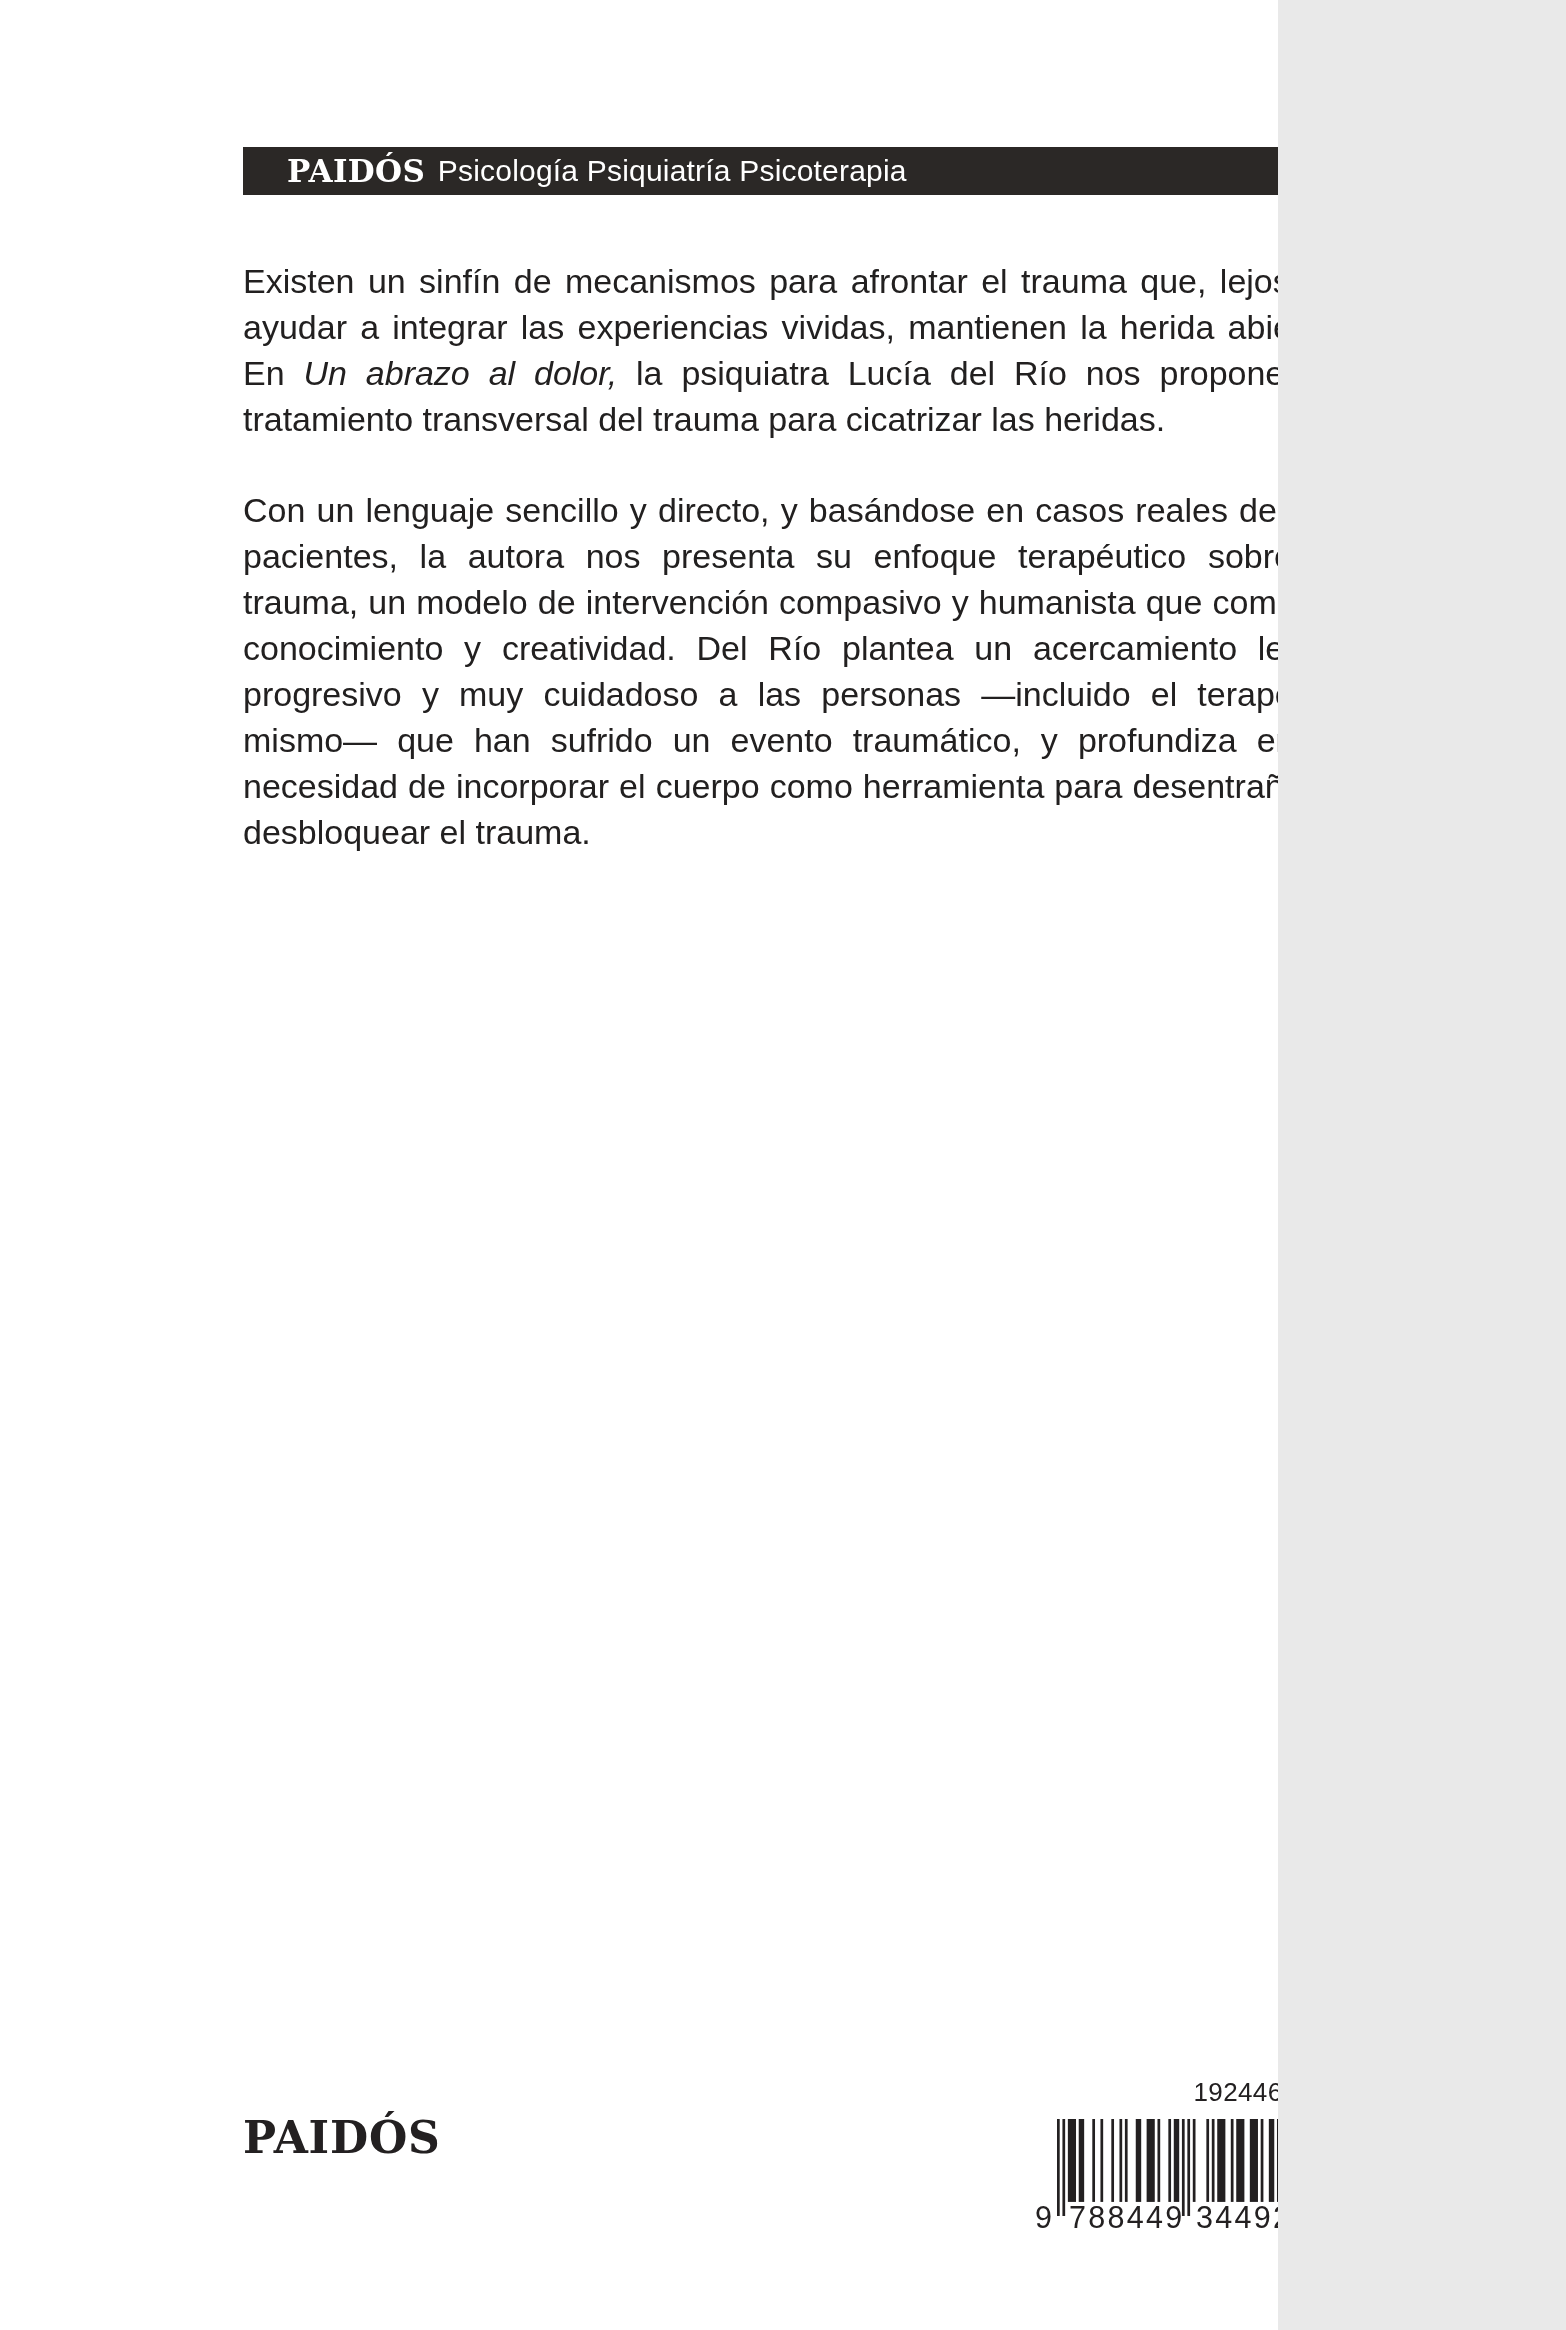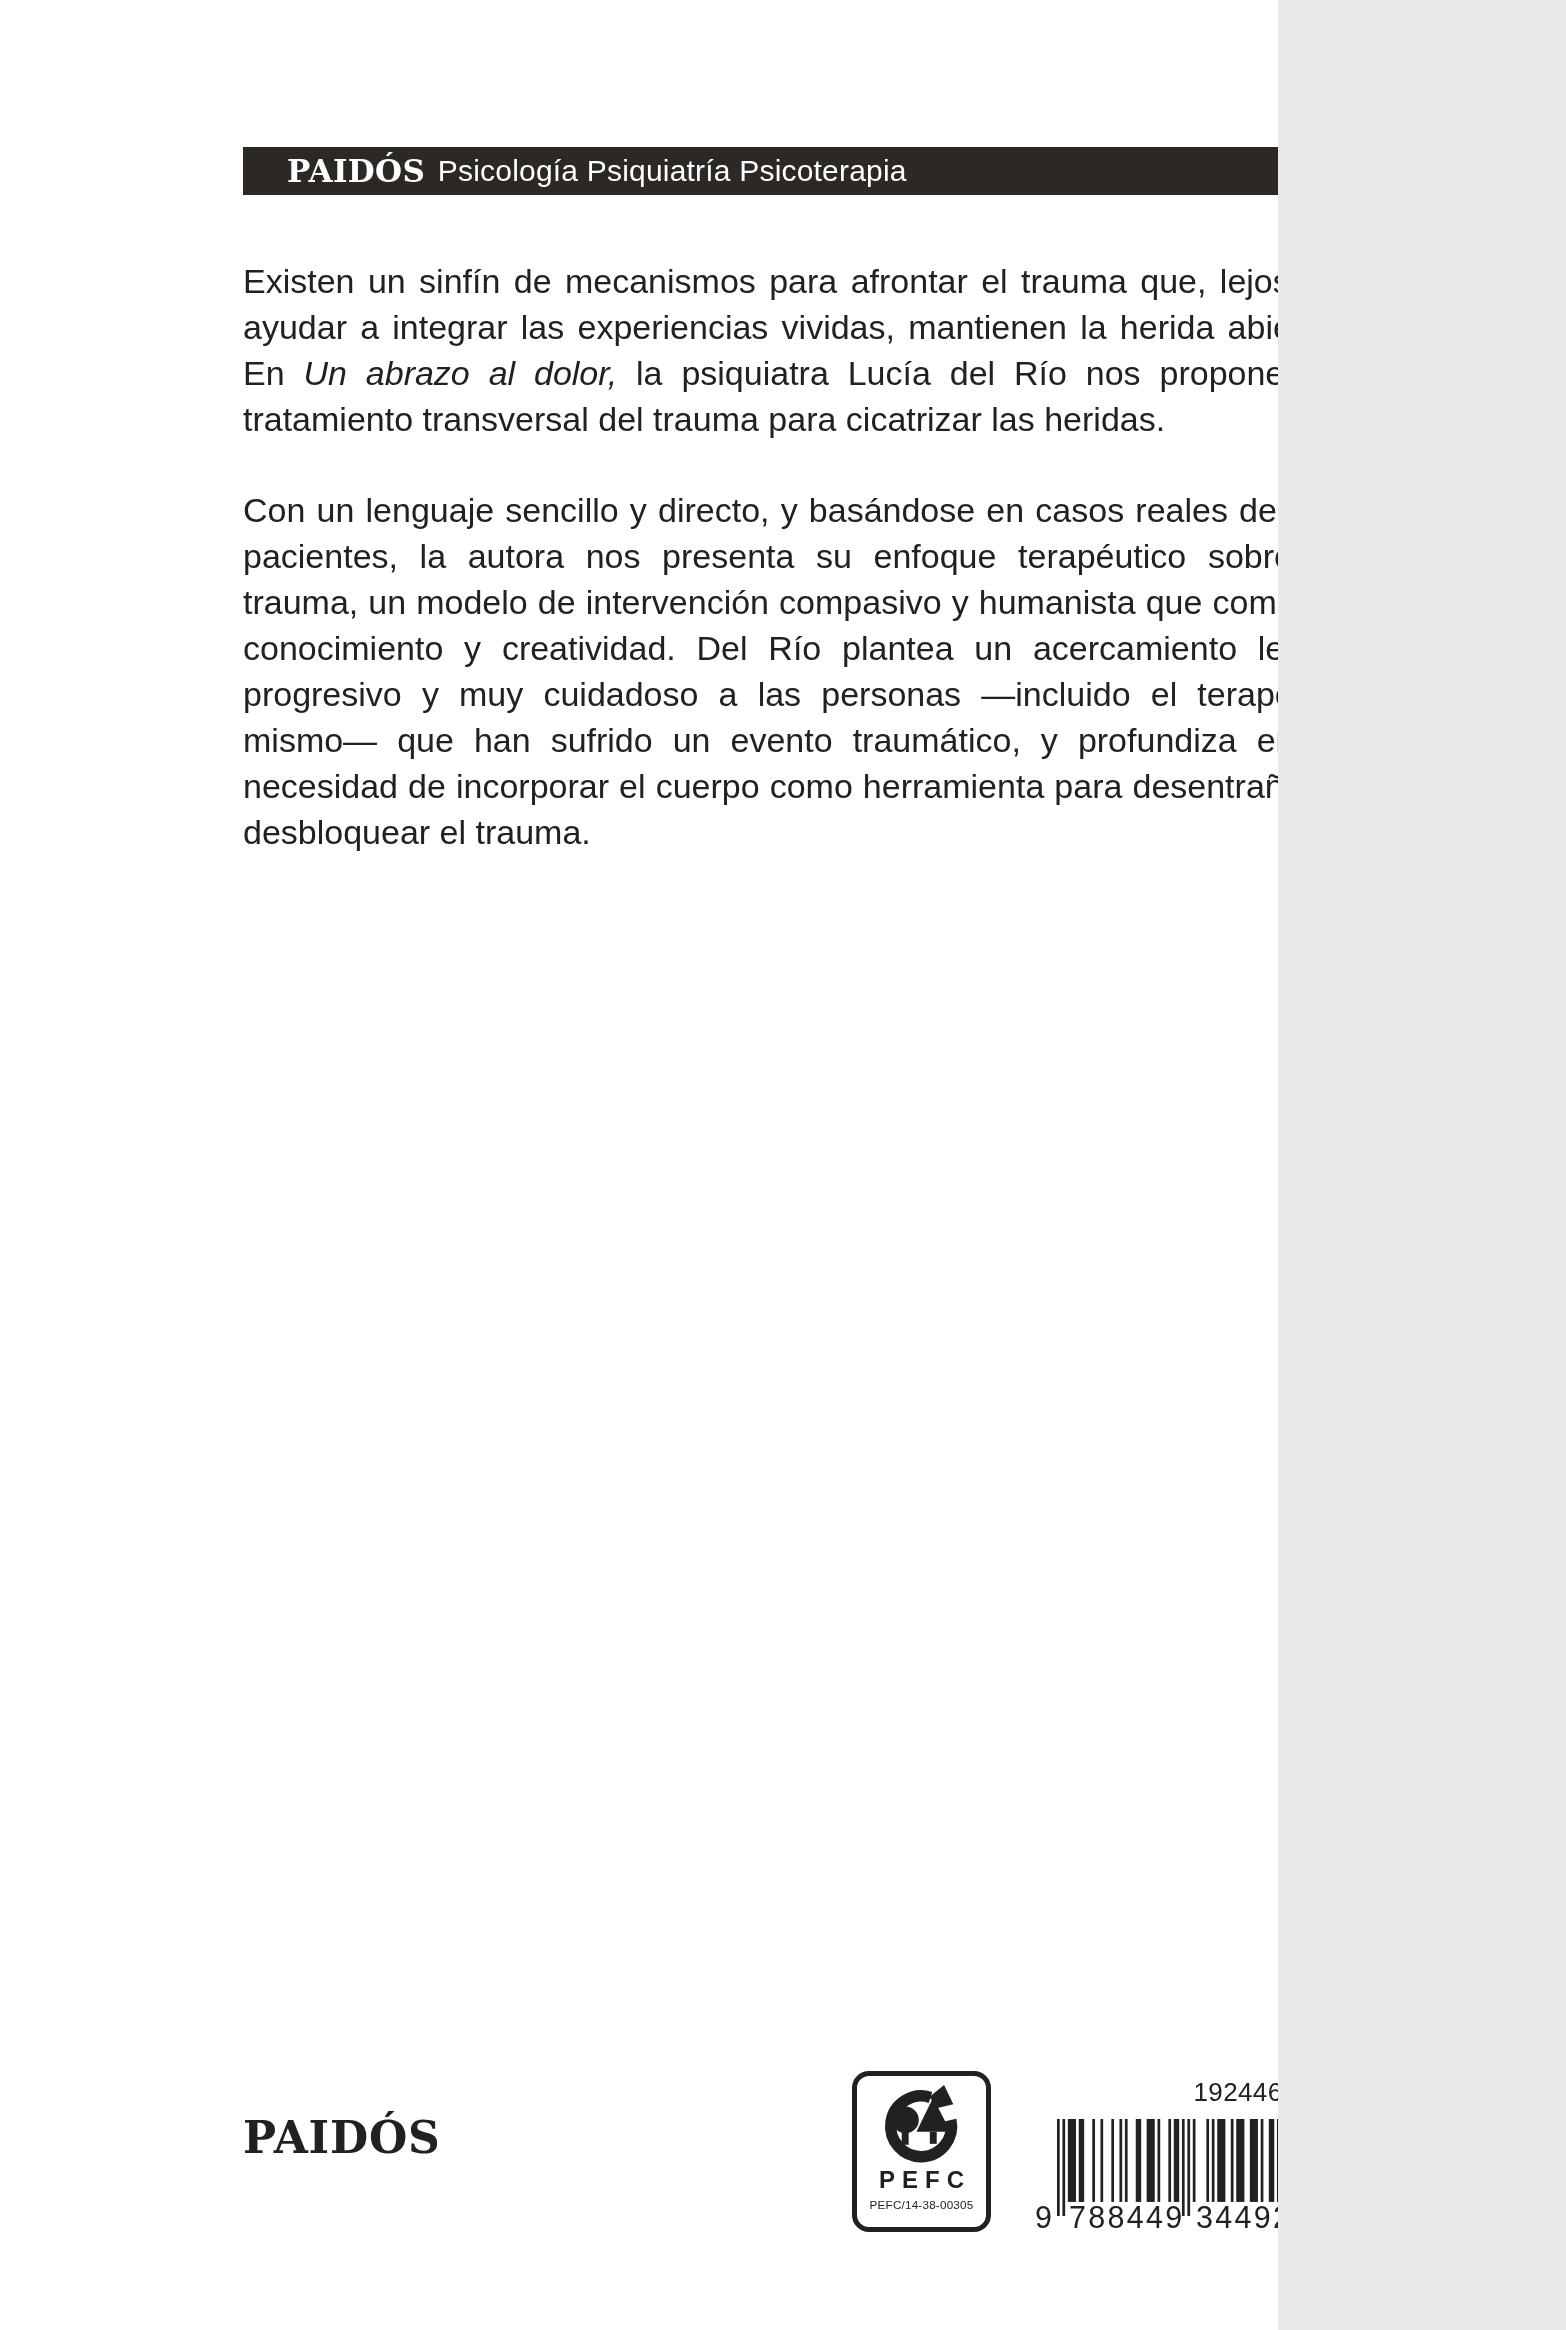--- a/index.html
+++ b/index.html
@@ -93,38 +93,20 @@
 
   <main class="synopsis" lang="es">
     <p><span>Existen un sinfín de mecanismos para afrontar el trauma que, lejos de ayudar a integrar las experiencias vividas, mantienen la herida abierta. En </span><em>Un abrazo al dolor,</em><span> la psiquiatra Lucía del Río nos propone un tratamiento transversal del trauma para cicatrizar las heridas.</span></p>
     <p>Con un lenguaje sencillo y directo, y basándose en casos reales de sus pacientes, la autora nos presenta su enfoque terapéutico sobre el trauma, un modelo de intervención compasivo y humanista que combina conocimiento y creatividad. Del Río plantea un acercamiento lento, progresivo y muy cuidadoso a las personas —incluido el terapeuta mismo— que han sufrido un evento traumático, y profundiza en la necesidad de incorporar el cuerpo como herramienta para desentrañar y desbloquear el trauma.</p>
   </main>
 
   <div class="pub-block">
     <div class="pub-logo">PAIDÓS</div>
   </div>
 
-  <div class="pefc">
-    <svg width="94" height="81" viewBox="0 0 100 88" aria-hidden="true">
-      <g fill="#232021" stroke="none">
-
-        <path d="M 59.2 10.6 A 33 33 0 1 0 81.3 35.1" fill="none" stroke="#232021" stroke-width="12.5" transform="translate(0,4)"></path>
-
-        <polygon points="58,14 74,1 84,22 67,26"></polygon>
-
-        <circle cx="32" cy="39" r="14.5"></circle>
-        <rect x="28" y="50" width="7.5" height="16"></rect>
-
-        <polygon points="62,15 81,52 44,52"></polygon>
-        <rect x="58.5" y="52" width="7.5" height="13"></rect>
-      </g>
-    </svg>
-    <div class="pefc-name">PEFC</div>
-    <div class="pefc-cert">PEFC/14-38-00305</div>
-  </div>
 
   <div class="barcode-block">
     <div class="product-code">19244620</div>
     <svg id="barcode-svg" class="bars" width="258" height="97" viewBox="0 0 95 124" preserveAspectRatio="none" aria-hidden="true">
         <rect x="0" y="0" width="1" height="124" fill="#232021"></rect>
         <rect x="2" y="0" width="1" height="124" fill="#232021"></rect>
         <rect x="4" y="0" width="3" height="106" fill="#232021"></rect>
         <rect x="8" y="0" width="2" height="106" fill="#232021"></rect>
         <rect x="13" y="0" width="1" height="106" fill="#232021"></rect>
         <rect x="16" y="0" width="1" height="106" fill="#232021"></rect>

